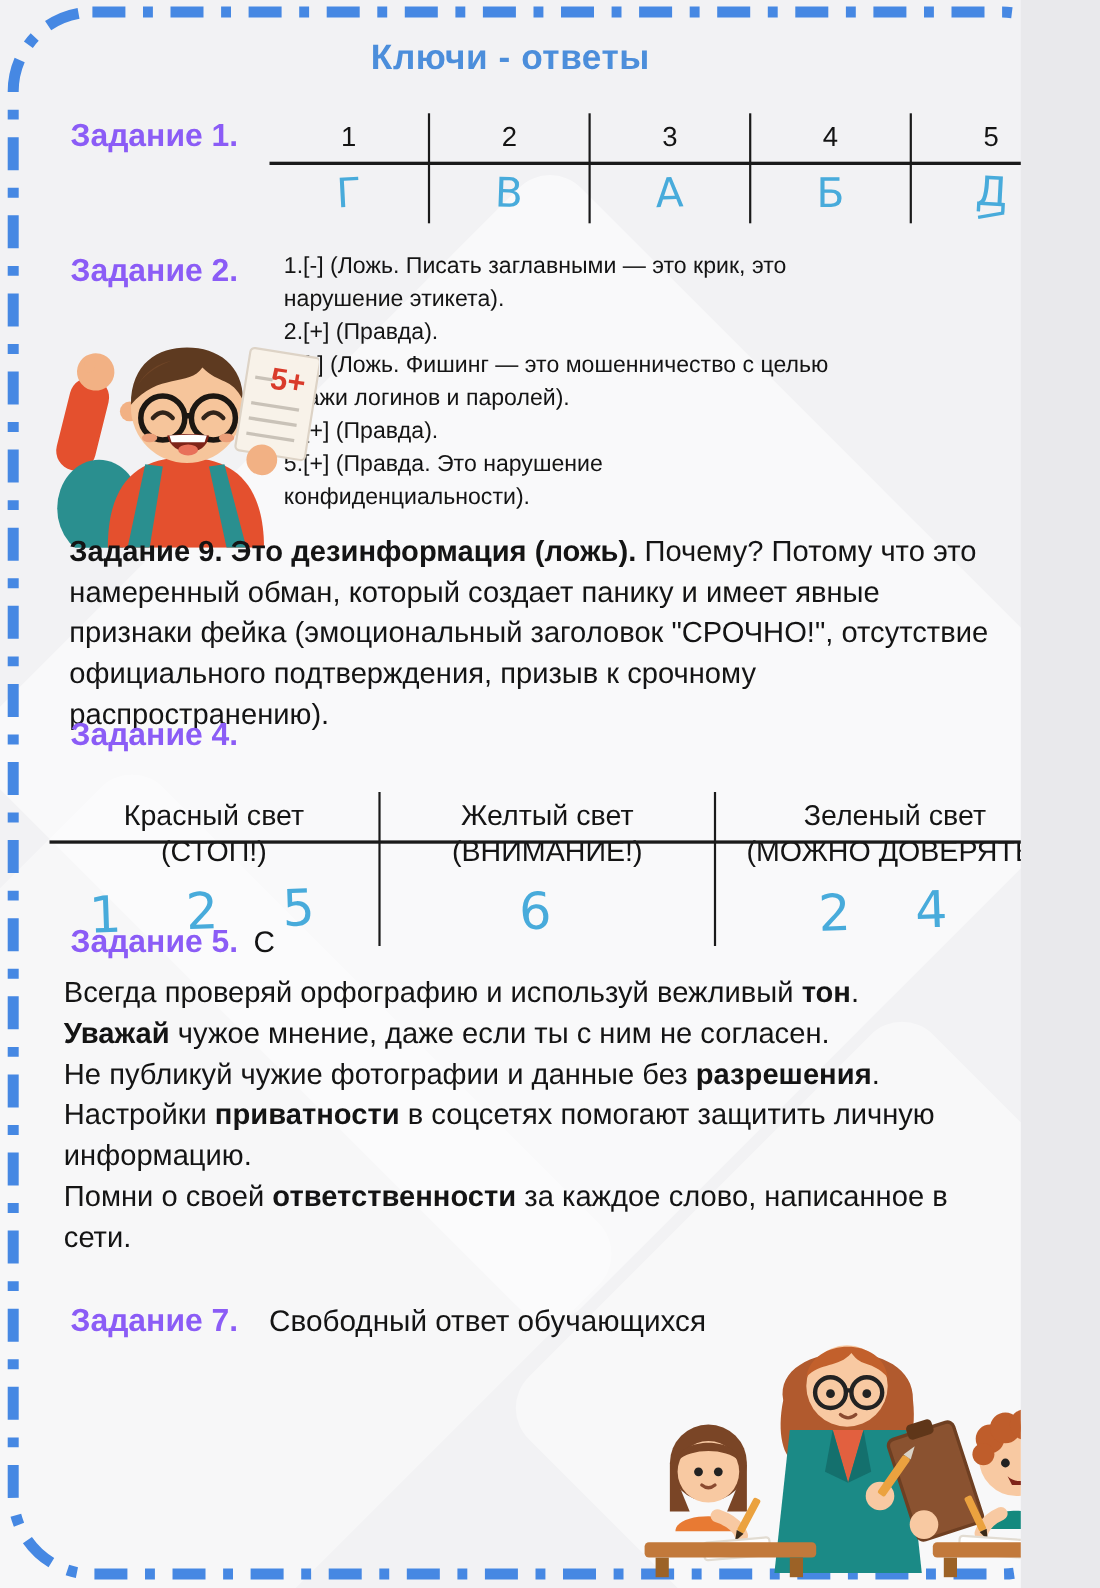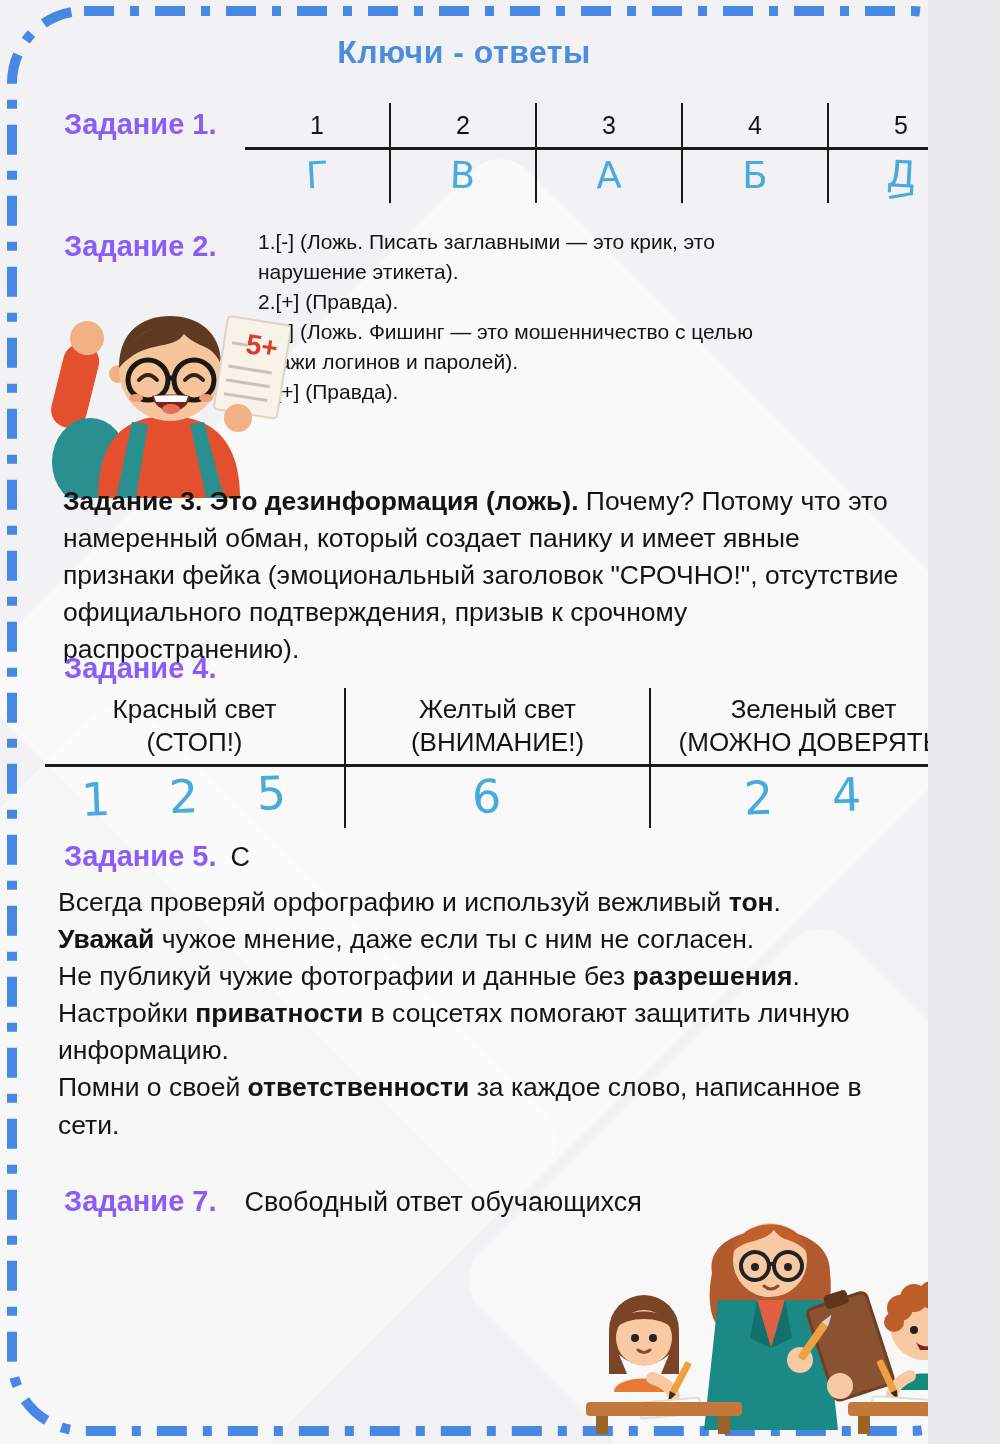--- a/index.html
+++ b/index.html
@@ -45,21 +45,21 @@
   .boy-img{position:absolute;left:32px;top:290px;}
 
   
   .t3{position:absolute;left:63px;top:483px;width:905px;font-size:26.5px;line-height:1.4;margin:0;white-space:pre-line;}
   .seg-b{font-weight:700;}
 
   
   .t4-label{position:absolute;left:64px;top:652px;}
   .t4-table{position:absolute;left:45px;top:688px;width:933px;display:grid;grid-template-columns:301px 305px 327px;}
   .t4col{position:relative;}
-  .t4col:not(:last-child){border-right:2.5px solid #1a1a1a;}
+  .t4col:not(:last-child){border-right:2.5px solid #1a1a1a;margin-top:32px;}
   .t4head{height:76px;display:flex;align-items:center;justify-content:center;text-align:center;font-size:26px;line-height:1.28;white-space:pre-line;}
   .t4ans{height:64px;display:flex;align-items:center;justify-content:center;}
   .t4ans .hand{font-size:46px;letter-spacing:22px;transform:rotate(-2deg);}
   .t4-hline{position:absolute;left:0;top:76px;width:100%;height:3px;background:#1a1a1a;}
 
   
   .t5-head{position:absolute;left:64px;top:840px;display:flex;align-items:baseline;gap:14px;}
   .t5-ans{font-size:27px;}
   .t5-lines{position:absolute;left:58px;top:884px;width:910px;font-size:26.5px;line-height:1.4;}
   .t5line{white-space:pre-line;}
@@ -122,20 +122,22 @@
   </div>
 
   <div class="t2-label label">Задание 2.</div>
   <div class="t2-items">
     <div class="t2item">1.[-] (Ложь. Писать заглавными — это крик, это
 нарушение этикета).</div>
     <div class="t2item">2.[+] (Правда).</div>
     <div class="t2item">3.[-] (Ложь. Фишинг — это мошенничество с целью
 кражи логинов и паролей).</div>
     <div class="t2item">4.[+] (Правда).</div>
+    <div class="t2item">5.[+] (Правда. Это нарушение
+конфиденциальности).</div>
   </div>
 
   <svg class="boy-img" width="258" height="208" viewBox="0 0 258 208">
 
     <g transform="rotate(14 40 100)">
       <rect x="24" y="52" width="36" height="86" rx="18" fill="#e4502e"></rect>
       <circle cx="42" cy="46" r="17" fill="#f2b184"></circle>
       <rect x="30" y="34" width="10" height="14" rx="5" fill="#f2b184" transform="rotate(-12 35 41)"></rect>
     </g>
 
@@ -170,21 +172,21 @@
       <text x="226" y="64" font-family="Liberation Sans, sans-serif" font-size="28" font-weight="700" fill="#d93b2b" text-anchor="middle">5+</text>
       <line x1="196" y1="56" x2="212" y2="56" stroke="#c9c2b8" stroke-width="3"></line>
       <rect x="196" y="78" width="44" height="3" fill="#c9c2b8"></rect>
       <rect x="196" y="92" width="44" height="3" fill="#c9c2b8"></rect>
       <rect x="196" y="106" width="44" height="3" fill="#c9c2b8"></rect>
     </g>
 
     <circle cx="206" cy="128" r="14" fill="#f2b184"></circle>
   </svg>
 
-  <p class="t3"><span class="seg-b">Задание 3. Это дезинформация (ложь).</span><span> Почему? Потому что это
+  <p class="t3"><span class="seg-b">Задание 9. Это дезинформация (ложь).</span><span> Почему? Потому что это
 намеренный обман, который создает панику и имеет явные
 признаки фейка (эмоциональный заголовок "СРОЧНО!", отсутствие
 официального подтверждения, призыв к срочному
 распространению).</span></p>
 
   <div class="t4-label label">Задание 4.</div>
   <div class="t4-table">
     <div class="t4col">
       <div class="t4head">Красный свет
 (СТОП!)</div>

